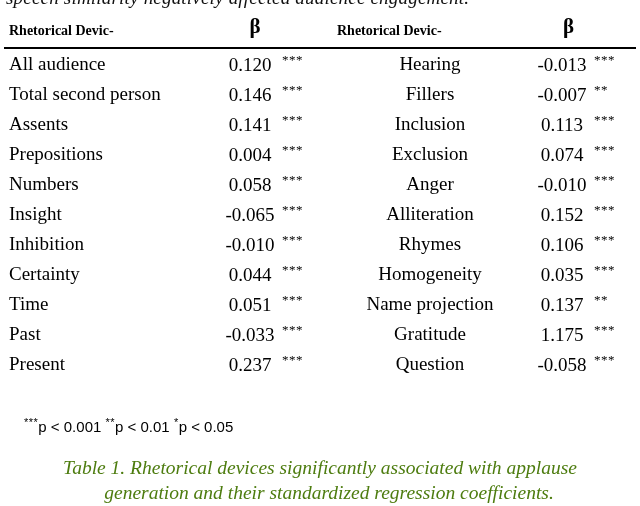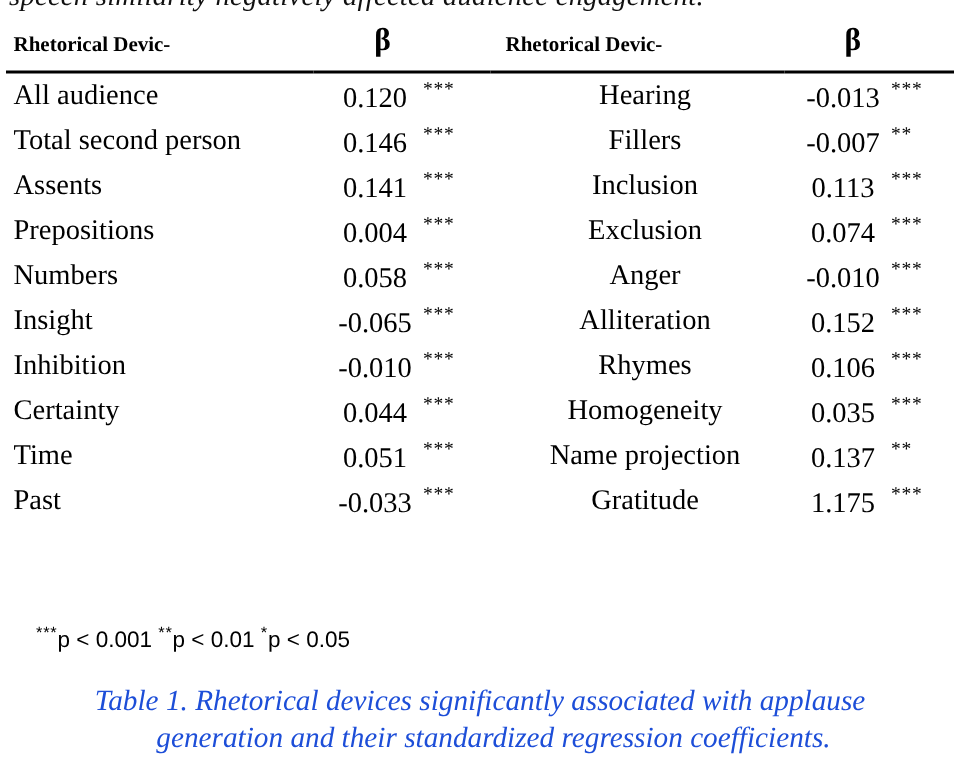--- a/index.html
+++ b/index.html
@@ -117,21 +117,21 @@
   .caption {
     position: absolute;
     top: 455px;
     left: 0;
     width: 640px;
     text-align: center;
     font-family: "Liberation Serif", "DejaVu Serif", serif;
     font-style: italic;
     font-size: 19.5px;
     line-height: 25px;
-    color: #1d4ed8;
+    color: #4d7c0f;
   }
   .caption .l2 { display: block; margin-left: 18px; }
 </style>
 </head>
 <body>
 
 <div class="clipped-line">speech similarity negatively affected audience engagement.</div>
 
 <div class="table-wrap">
   <table class="rt">
@@ -203,20 +203,26 @@
           <td class="beta"><span class="beta-inner col1"><span class="bval">0.051</span><span class="stars">***</span></span></td>
           <td class="lab2">Name projection</td>
           <td class="beta2"><span class="beta-inner col2"><span class="bval">0.137</span><span class="stars">**</span></span></td>
         </tr>
         <tr>
           <td class="lab">Past</td>
           <td class="beta"><span class="beta-inner col1"><span class="bval">-0.033</span><span class="stars">***</span></span></td>
           <td class="lab2">Gratitude</td>
           <td class="beta2"><span class="beta-inner col2"><span class="bval">1.175</span><span class="stars">***</span></span></td>
         </tr>
+        <tr>
+          <td class="lab">Present</td>
+          <td class="beta"><span class="beta-inner col1"><span class="bval">0.237</span><span class="stars">***</span></span></td>
+          <td class="lab2">Question</td>
+          <td class="beta2"><span class="beta-inner col2"><span class="bval">-0.058</span><span class="stars">***</span></span></td>
+        </tr>
       </tbody>
   </table>
 </div>
 
 <div class="footnote">
   <sup>***</sup><span>p &lt; 0.001</span>
   <sup>**</sup><span>p &lt; 0.01</span>
   <sup>*</sup><span>p &lt; 0.05</span>
 </div>
 

